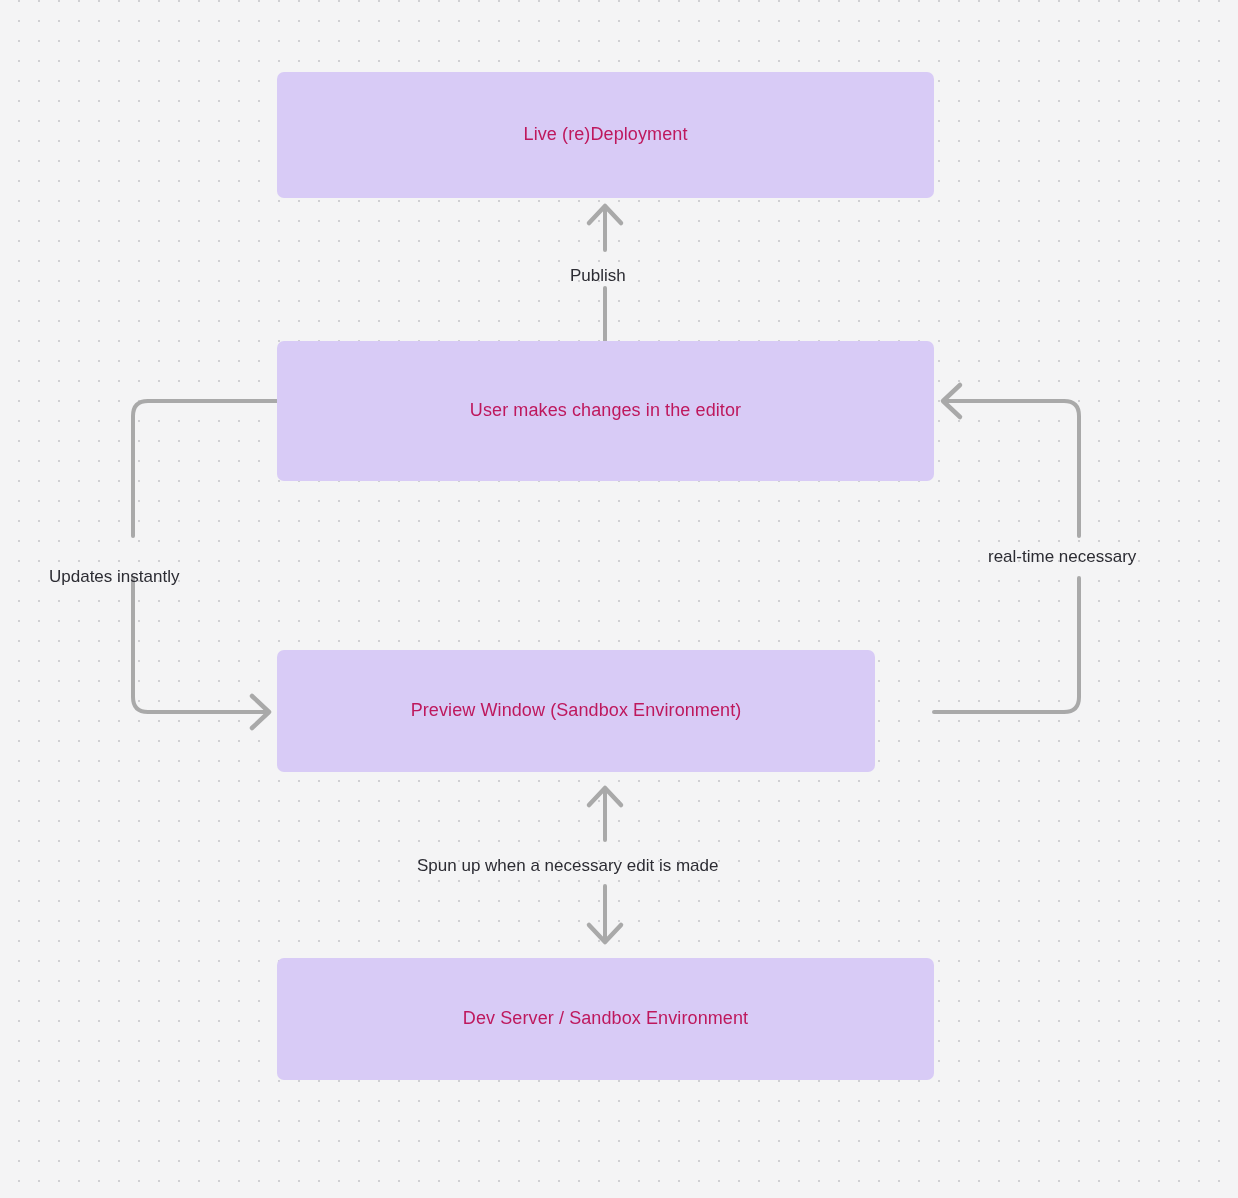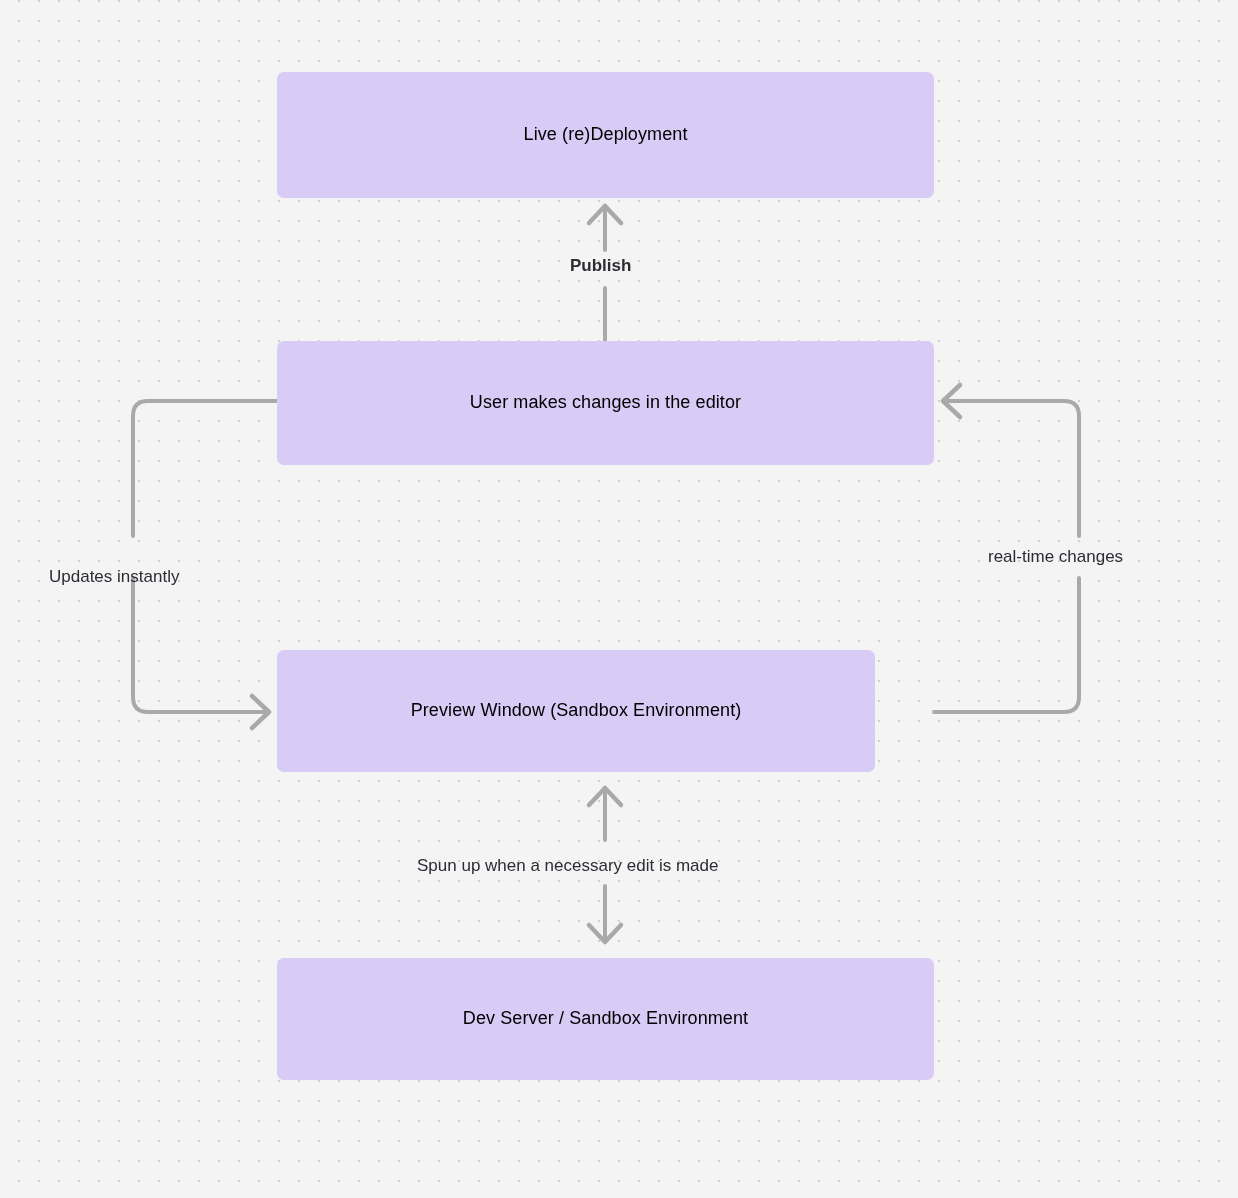--- a/index.html
+++ b/index.html
@@ -55,41 +55,41 @@
     box-sizing: border-box;
     background-color: #d8cbf6;
     border-radius: 7px;
     display: flex;
     align-items: center;
     justify-content: center;
   }
   .node-label {
     font-size: 18px;
     line-height: 1.2;
-    color: #000000;
+    color: #be185d;
     letter-spacing: 0.1px;
     text-align: center;
     white-space: nowrap;
   }
 
   #node-live       { left: 277px; top: 72px;  width: 657px; height: 126px; }
-  #node-user       { left: 277px; top: 341px; width: 657px; height: 124px; }
+  #node-user       { left: 277px; top: 341px; width: 657px; height: 140px; }
   #node-preview    { left: 277px; top: 650px; width: 598px; height: 122px; }
   #node-devserver  { left: 277px; top: 958px; width: 657px; height: 122px; }
 
   
   .edge-label {
     position: absolute;
     font-size: 17px;
     line-height: 1;
     color: #2c2c33;
     white-space: nowrap;
     background-color: transparent;
   }
-  #label-publish       { left: 570px; top: 257px; font-weight: bold; }
+  #label-publish       { left: 570px; top: 267px; }
   #label-updates       { left: 49px;  top: 548px; margin-top: 20px; }
   #label-realtime      { left: 988px; top: 548px; }
   #label-spunup        { left: 417px; top: 857px; }
 </style>
 </head>
 <body>
 
 <div id="canvas">
 
   <svg id="edges" viewBox="0 0 1238 1198" width="1238" height="1198" xmlns="http://www.w3.org/2000/svg">
@@ -133,17 +133,17 @@
   </div>
 
   <div class="node" id="node-devserver">
     <span class="node-label">Dev Server / Sandbox Environment</span>
   </div>
 
   <div class="edge-label" id="label-publish">Publish</div>
 
   <div class="edge-label" id="label-updates">Updates instantly</div>
 
-  <div class="edge-label" id="label-realtime">real-time changes</div>
+  <div class="edge-label" id="label-realtime">real-time necessary</div>
 
   <div class="edge-label" id="label-spunup">Spun up when a necessary edit is made</div>
 
 </div>
 
 </body></html>

